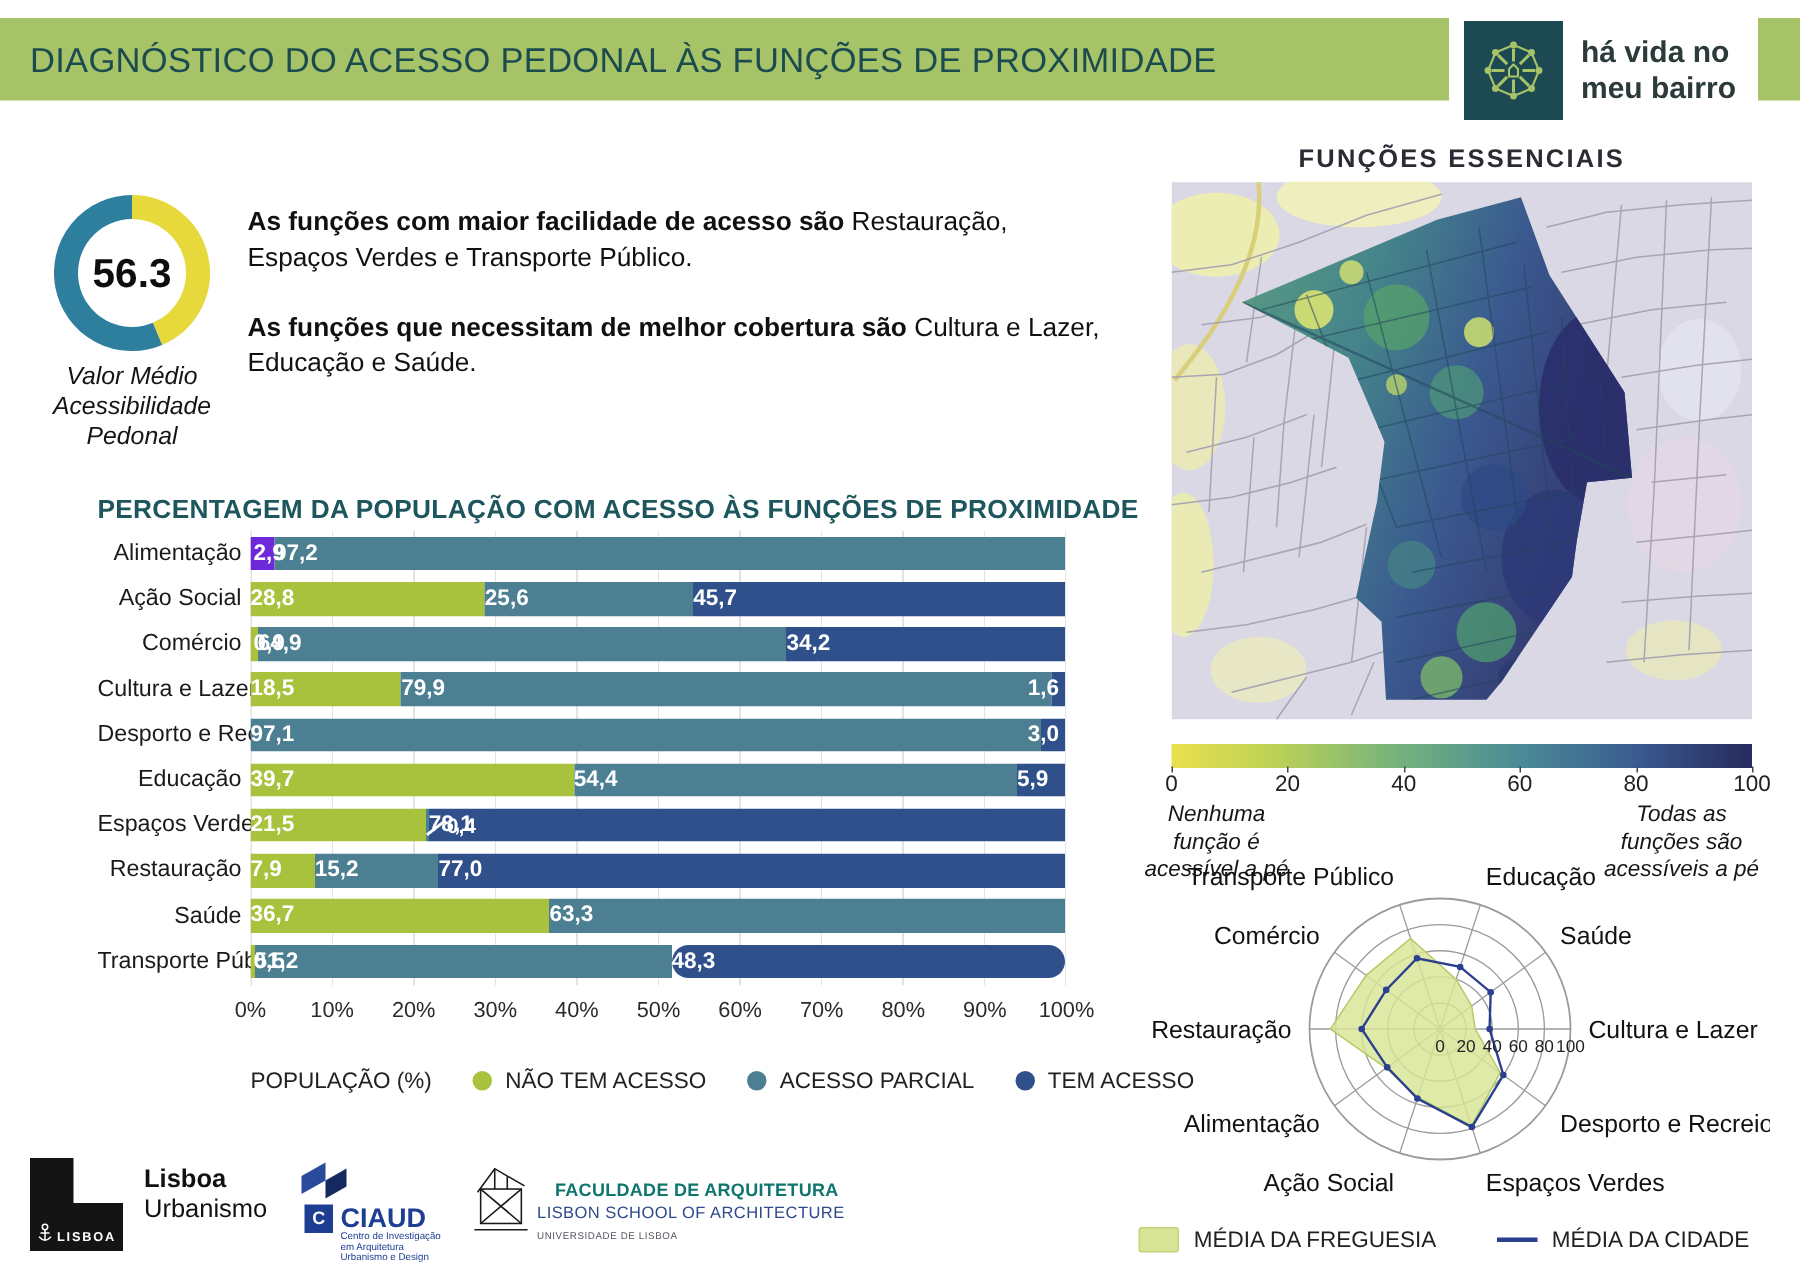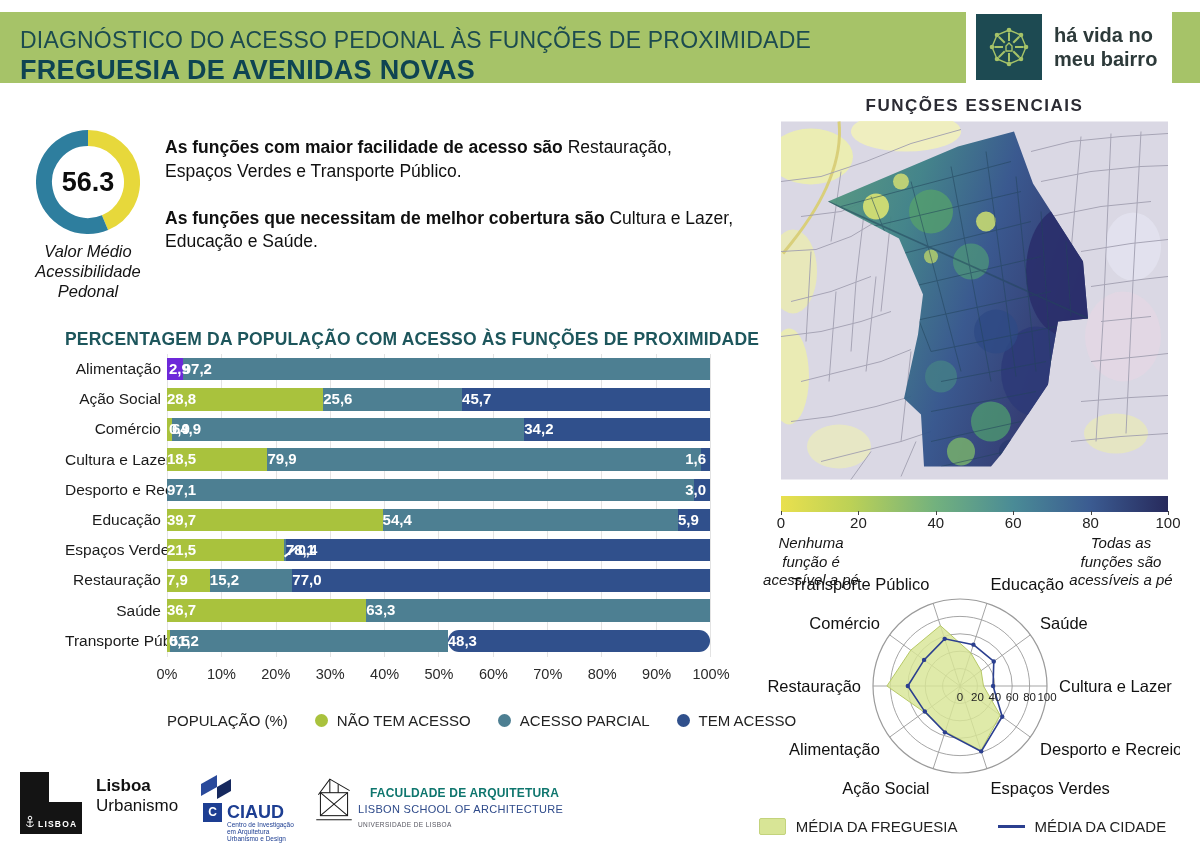--- a/index.html
+++ b/index.html
@@ -1,19 +1,19 @@
 <!DOCTYPE html>
 <html><head>
 <meta charset="utf-8">
 <style>
   html,body{margin:0;padding:0;background:#fff;}
   #page{position:relative;width:1200px;height:849px;background:#fff;overflow:hidden;
         font-family:"Liberation Sans",sans-serif;color:#111;}
   
-  .header-band{position:absolute;left:0;top:12px;width:1200px;height:71px;background:#a6c368;}
+  .header-band{position:absolute;left:0;top:12px;width:1200px;height:55px;background:#a6c368;}
   .header-t1{position:absolute;left:20px;top:15px;font-size:23px;color:#1c4b4f;letter-spacing:.2px;}
   .header-t2{position:absolute;left:20px;top:43px;font-size:27px;font-weight:bold;color:#0e4452;letter-spacing:.3px;}
   .brand-box{position:absolute;right:28px;top:0;width:206px;height:95px;background:#fff;}
   .brand-square{position:absolute;left:10px;top:14px;width:66px;height:66px;background:#1d4a52;}
   .brand-text{position:absolute;left:88px;top:23px;font-size:20px;font-weight:bold;color:#2d3a3a;line-height:1.22;}
   .brand-text span{display:block;}
   
   .donut-wrap{position:absolute;left:36px;top:130px;width:104px;height:104px;}
   .donut-num{position:absolute;left:0;top:0;width:104px;height:104px;display:flex;align-items:center;justify-content:center;
              font-size:27px;font-weight:bold;color:#0d0d0d;}
@@ -79,21 +79,20 @@
   .fa-l2{display:block;font-size:11px;color:#2e4a8a;letter-spacing:.3px;}
   .fa-l3{display:block;font-size:6.5px;color:#55555f;margin-top:5px;letter-spacing:.4px;}
 </style>
 </head>
 <body>
 
 <div id="page">
 
   <div class="header-band">
     <div class="header-t1">DIAGNÓSTICO DO ACESSO PEDONAL ÀS FUNÇÕES DE PROXIMIDADE</div>
-    <div class="header-t2">FREGUESIA DE AVENIDAS NOVAS</div>
   </div>
   <div class="brand-box">
     <div class="brand-square">
       <svg width="66" height="66" viewBox="0 0 66 66">
         <g stroke="#a6c368" stroke-width="2" fill="none" id="rosette">
             <line x1="39" y1="33" x2="47.5" y2="33"></line>
             <circle cx="50" cy="33" r="2.3" fill="#a6c368" stroke="none"></circle>
             <line x1="37.242640687119284" y1="37.242640687119284" x2="43.25304832720494" y2="43.25304832720494"></line>
             <circle cx="45.020815280171306" cy="45.020815280171306" r="2.3" fill="#a6c368" stroke="none"></circle>
             <line x1="33" y1="39" x2="33" y2="47.5"></line>

